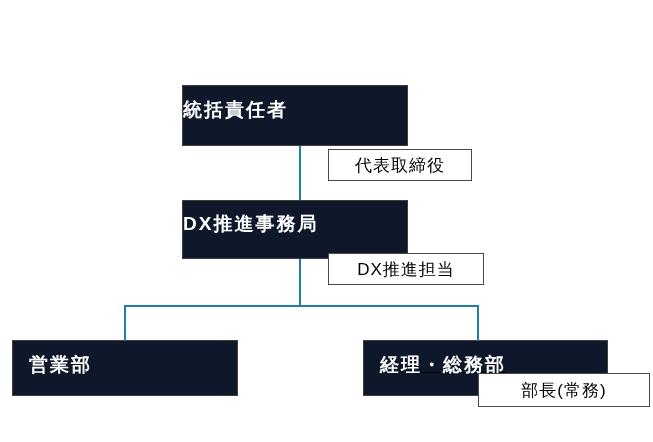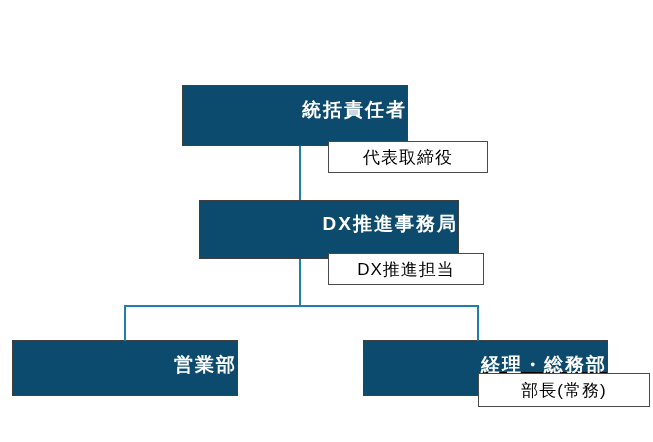--- a/index.html
+++ b/index.html
@@ -26,46 +26,47 @@
     font-size: 23px;
     font-weight: bold;
     color: #000000;
     letter-spacing: 0px;
     white-space: nowrap;
     line-height: 1.2;
   }
   
   .org-box {
     position: absolute;
-    background: #0c4a6e;
+    background: #0f172a;
     border: 1px solid #3f3f3f;
     box-sizing: border-box;
     display: flex;
     align-items: center;
-    justify-content: flex-end;
+    justify-content: flex-start;
   }
   .org-box-label {
     color: #ffffff;
     font-weight: bold;
     font-size: 19px;
     letter-spacing: 2px;
     white-space: nowrap;
     text-align: center;
     line-height: 1;
     
     transform: translateY(-2px);
   }
   .org-box.top     { left: 182px; top: 85px;  width: 226px; height: 61px; }
-  .org-box.second  { left: 182px; top: 200px; width: 260px; height: 59px; margin-left: 17px; }
+  .org-box.second  { left: 182px; top: 200px; width: 226px; height: 59px; }
   .org-box.left    { left: 12px;  top: 340px; width: 226px; height: 56px; }
   .org-box.right   { left: 363px; top: 340px; width: 245px; height: 56px; text-decoration: underline; }
 
   .org-box.left .org-box-label,
   .org-box.right .org-box-label {
     transform: translateY(-4px);
+    margin-left: 16px;
   }
   .org-box.top .org-box-label,
   .org-box.second .org-box-label {
     transform: translateY(-6px);
   }
 
   
   .role-box {
     position: absolute;
     background: #ffffff;
@@ -77,21 +78,21 @@
     z-index: 5;
   }
   .role-box-label {
     color: #000000;
     font-size: 17px;
     letter-spacing: 1px;
     white-space: nowrap;
     line-height: 1;
     text-align: center;
   }
-  .role-box.r1 { left: 328px; top: 141px; width: 160px; height: 32px; }
+  .role-box.r1 { left: 328px; top: 149px; width: 144px; height: 32px; }
   .role-box.r2 { left: 328px; top: 253px; width: 156px; height: 32px; align-items: center; }
   .role-box.r3 { left: 148px; top: 391px; width: 160px; height: 34px; }
   .role-box.r4 { left: 478px; top: 373px; width: 172px; height: 34px; }
 
   
   .conn {
     position: absolute;
     background: #1F7FA8;
     z-index: 1;
   }

